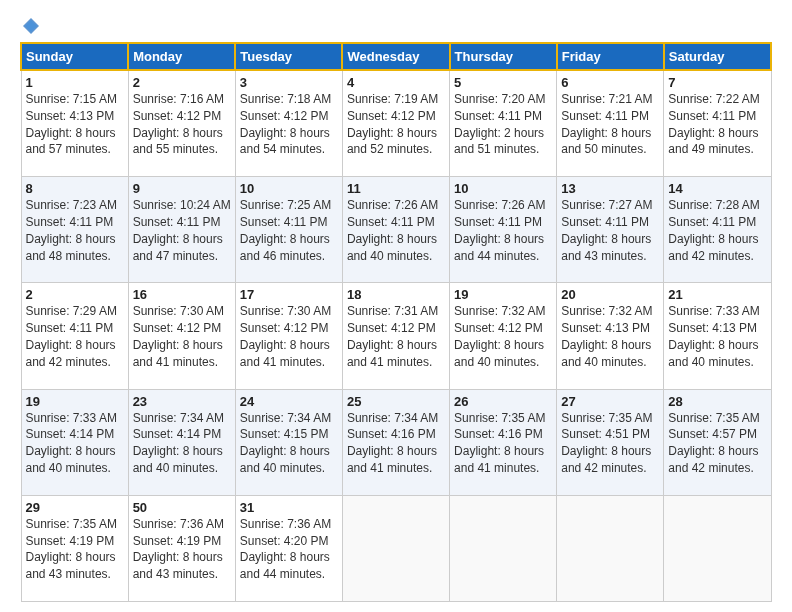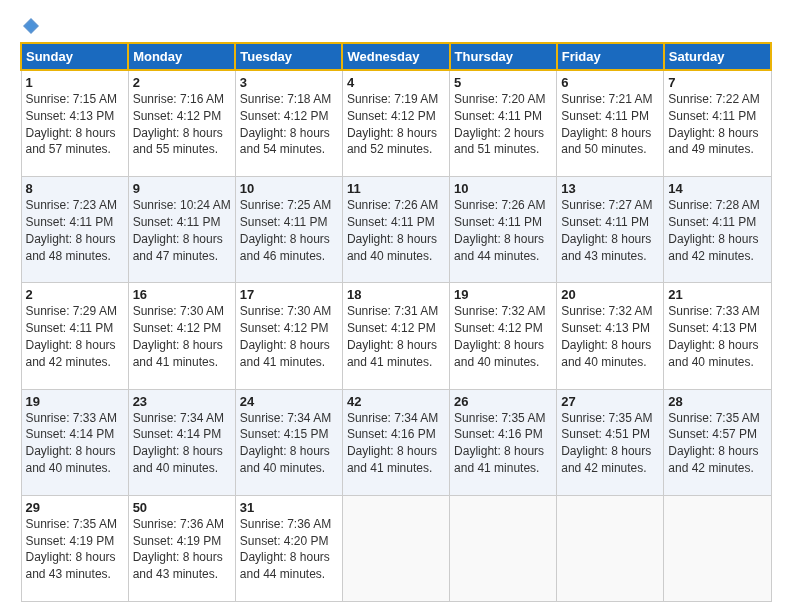--- a/index.html
+++ b/index.html
@@ -317,21 +317,21 @@
       </td>
           <td>
         <span class="day-num">24</span>
         <div class="day-info">
           <span>Sunrise: 7:34 AM</span><br>
           <span>Sunset: 4:15 PM</span><br>
           <span>Daylight: 8 hours and 40 minutes.</span>
         </div>
       </td>
           <td>
-        <span class="day-num">42</span>
+        <span class="day-num">25</span>
         <div class="day-info">
           <span>Sunrise: 7:34 AM</span><br>
           <span>Sunset: 4:16 PM</span><br>
           <span>Daylight: 8 hours and 41 minutes.</span>
         </div>
       </td>
           <td>
         <span class="day-num">26</span>
         <div class="day-info">
           <span>Sunrise: 7:35 AM</span><br>

